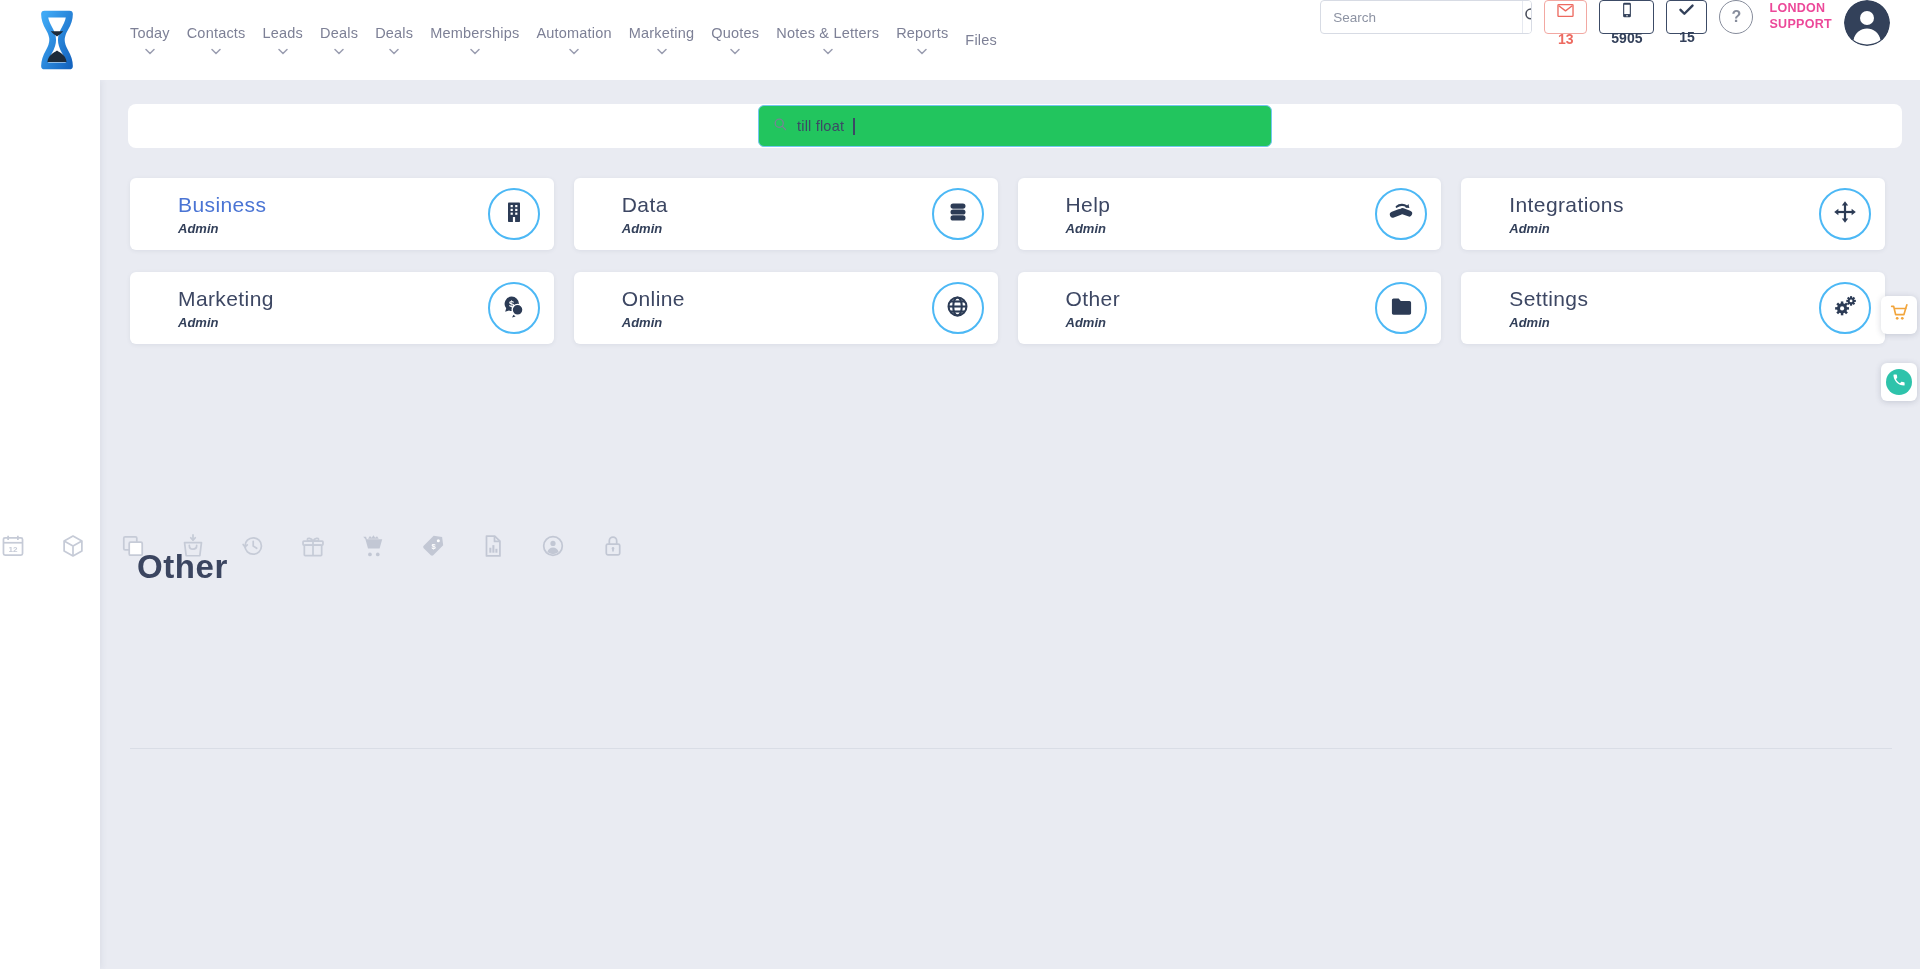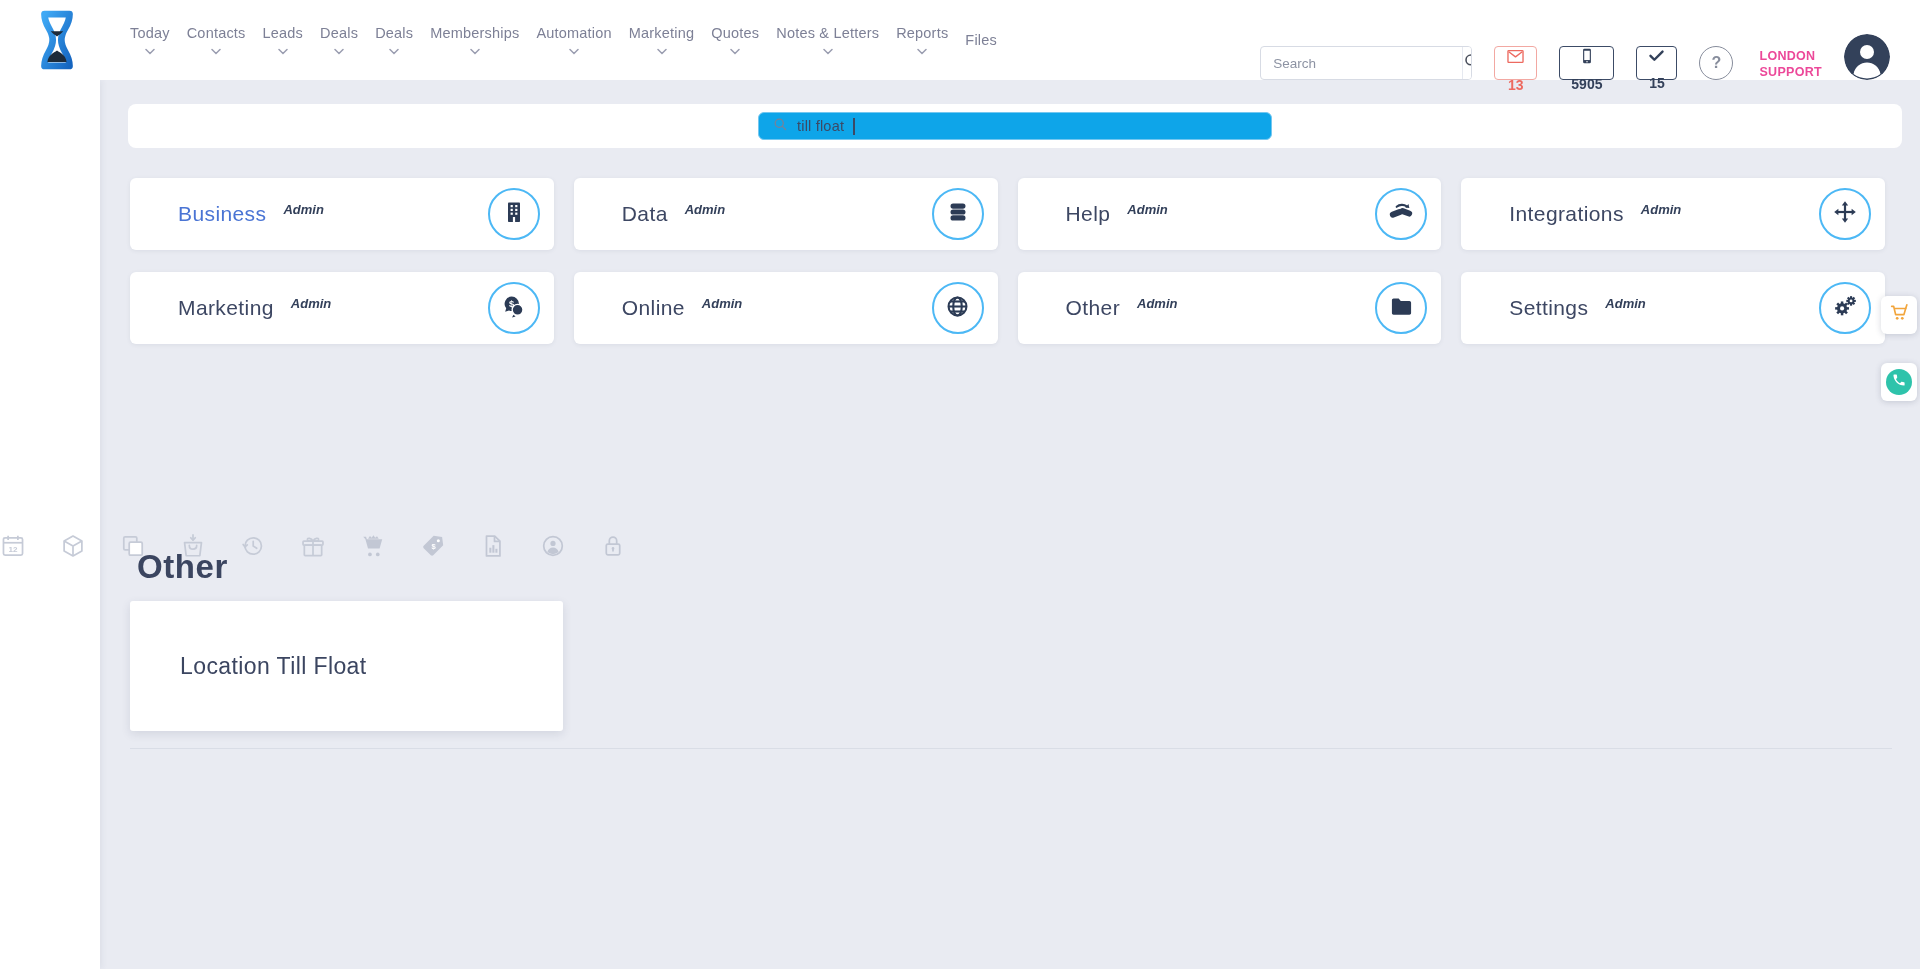--- a/index.html
+++ b/index.html
@@ -6,46 +6,46 @@
   html,body { width:1920px; height:969px; }
   body { font-family:"Liberation Sans", sans-serif; background:#e9ebf2; overflow:hidden; position:relative; }
 
   
   .topbar { position:absolute; top:0; left:0; width:1920px; height:80px; background:#fff; z-index:5; }
   .logo { position:absolute; left:32px; top:9px; cursor:pointer; }
   .nav { position:absolute; left:130px; top:0; height:80px; display:flex; align-items:center; gap:17px; }
   .nav-item { display:flex; align-items:center; gap:7px; font-size:14.5px; color:#7d8096; letter-spacing:.2px; cursor:pointer; white-space:nowrap;flex-direction:column; }
   .nav-item svg { display:block; }
 
-  .right-cluster { position:absolute; right:30px; top:0; height:80px; display:flex; align-items:flex-end; gap:22px; }
+  .right-cluster { position:absolute; right:30px; top:0; height:80px; display:flex; align-items:flex-start; gap:12px; }
   .tb-search { width:212px; height:34px; border:1px solid #d7dbe4; border-radius:4px; background:#fff; display:flex; align-items:stretch; overflow:hidden; }
   .tb-search input { flex:1; border:none; outline:none; padding:0 12px; font-size:13.5px; color:#4a4f5c; font-family:inherit; background:transparent; }
   .tb-search input::placeholder { color:#8d93a3; }
   .tb-search button { width:42px; border:none; border-left:1px solid #e6e9f0; background:#fff; display:flex; align-items:center; justify-content:center; cursor:pointer; }
   .badge { height:34px; border-radius:4px; border:1px solid; background:#fff; display:flex; align-items:center; gap:8px; padding:0 11px; font-size:14px; font-weight:bold; cursor:pointer;flex-direction:column; }
   .badge-mail { border-color:#f2a8a2; color:#ed6a60; }
   .badge-dark { border-color:#3c4b66; color:#33405a; }
   .help-btn { width:34px; height:34px; border-radius:50%; border:1.6px solid #878d9c; background:#fff; color:#878d9c; font-size:16px; font-weight:bold; display:flex; align-items:center; justify-content:center; cursor:pointer; }
   .user-name { font-size:12.5px; font-weight:bold; color:#ec4899; line-height:1.3; letter-spacing:.3px; text-align:left; margin-left:4px; }
   .avatar { width:46px; height:46px; border-radius:50%; overflow:hidden; cursor:pointer; flex:0 0 auto; }
 
   
   .sidebar { position:absolute; left:0; top:80px; width:100px; height:889px; background:#fff; box-shadow:2px 0 6px rgba(60,70,100,.07); display:flex; flex-direction:row; align-items:center; padding-top:46px; gap:34px; z-index:4; }
   .side-icon { width:28px; height:28px; display:flex; align-items:center; justify-content:center; cursor:pointer; }
 
   
   .content { position:absolute; left:100px; top:80px; right:0; bottom:0; }
   .search-panel { position:absolute; left:28px; top:24px; width:1774px; height:44px; background:#fff; border-radius:8px; display:flex; align-items:center; justify-content:center; }
-  .admin-search { width:514px; height:28px; border:1.5px solid #74c7f0; border-radius:6px; background:#0ea5e9; display:flex; align-items:center; padding:0 14px; gap:9px; cursor:text; }
+  .admin-search { width:514px; height:42px; border:1.5px solid #74c7f0; border-radius:6px; background:#22c55e; display:flex; align-items:center; padding:0 14px; gap:9px; cursor:text; }
   .admin-search .q { font-size:14.5px; color:#3c4965; letter-spacing:.2px; }
   .caret { width:1.5px; height:17px; background:#3c4965; }
 
   .cards { position:absolute; left:30px; top:98px; width:1755px; display:grid; grid-template-columns:repeat(4,1fr); column-gap:20px; row-gap:22px; }
   .card { height:72px; background:#fff; border-radius:6px; box-shadow:0 1px 4px rgba(50,60,90,.08); display:flex; align-items:center; padding:0 14px 0 48px; cursor:pointer; }
-  .card-text { display:flex; flex-direction:row; gap:17px; }
+  .card-text { display:flex; flex-direction:column; gap:4px; }
   .card-title { font-size:21px; color:#3d4763; letter-spacing:.4px; }
   .card--business .card-title { color:#4a74d4; }
   .card-sub { font-size:13px; font-weight:bold; color:#33405a;font-style:italic; }
   .icon-circle { margin-left:auto; width:52px; height:52px; border-radius:50%; border:2px solid #4cb8f5; background:#fff; display:flex; align-items:center; justify-content:center; }
 
   .section-heading { position:absolute; left:37px; top:468px; font-size:33px; color:#3b4560; letter-spacing:.6px; }
   .result-card { position:absolute; left:30px; top:521px; width:433px; height:130px; background:#fff; border-radius:3px; box-shadow:0 3px 10px rgba(50,60,90,.12); display:flex; align-items:center; padding-left:50px; cursor:pointer; }
   .result-label { font-size:23px; color:#3b4560; letter-spacing:.4px; }
   .divider { position:absolute; left:30px; top:668px; width:1762px; height:1px; background:#d9dde6; }
 
@@ -545,23 +545,20 @@
               </g>
             </svg>
         </span>
       </div>
     </div>
 
   </div>
 
   <h2 class="section-heading">Other</h2>
 
-  <div class="result-card">
-    <span class="result-label">Location Till Float</span>
-  </div>
 
   <div class="divider"></div>
 
 </main>
 
 <div class="float-tab float-cart">
   <span>
     <svg width="22" height="22" viewBox="0 0 24 24">
         <g fill="none" stroke="#f2a53c" stroke-width="1.8" stroke-linecap="round" stroke-linejoin="round">
           <path d="M4 4.8h2.2l2.1 8.9h9.1l1.9-6.6H7.2"></path>

